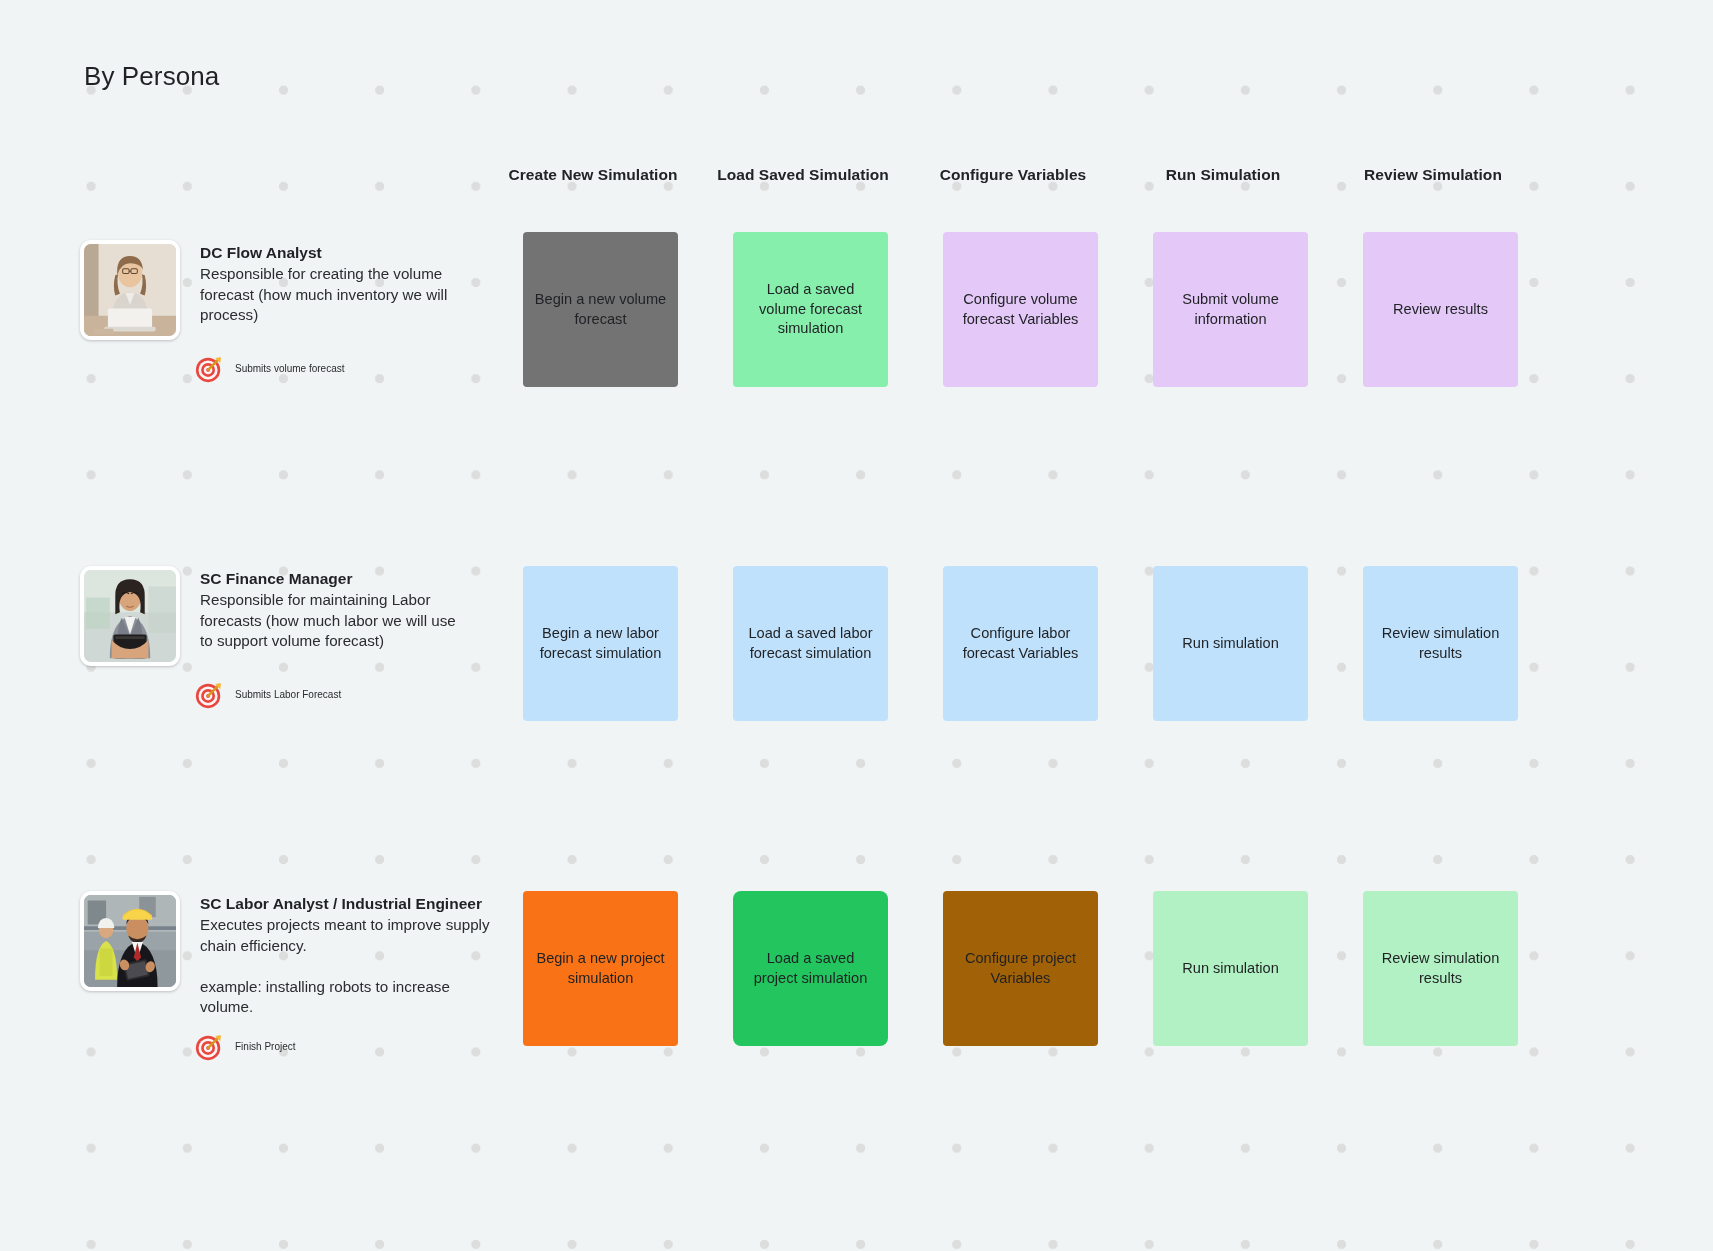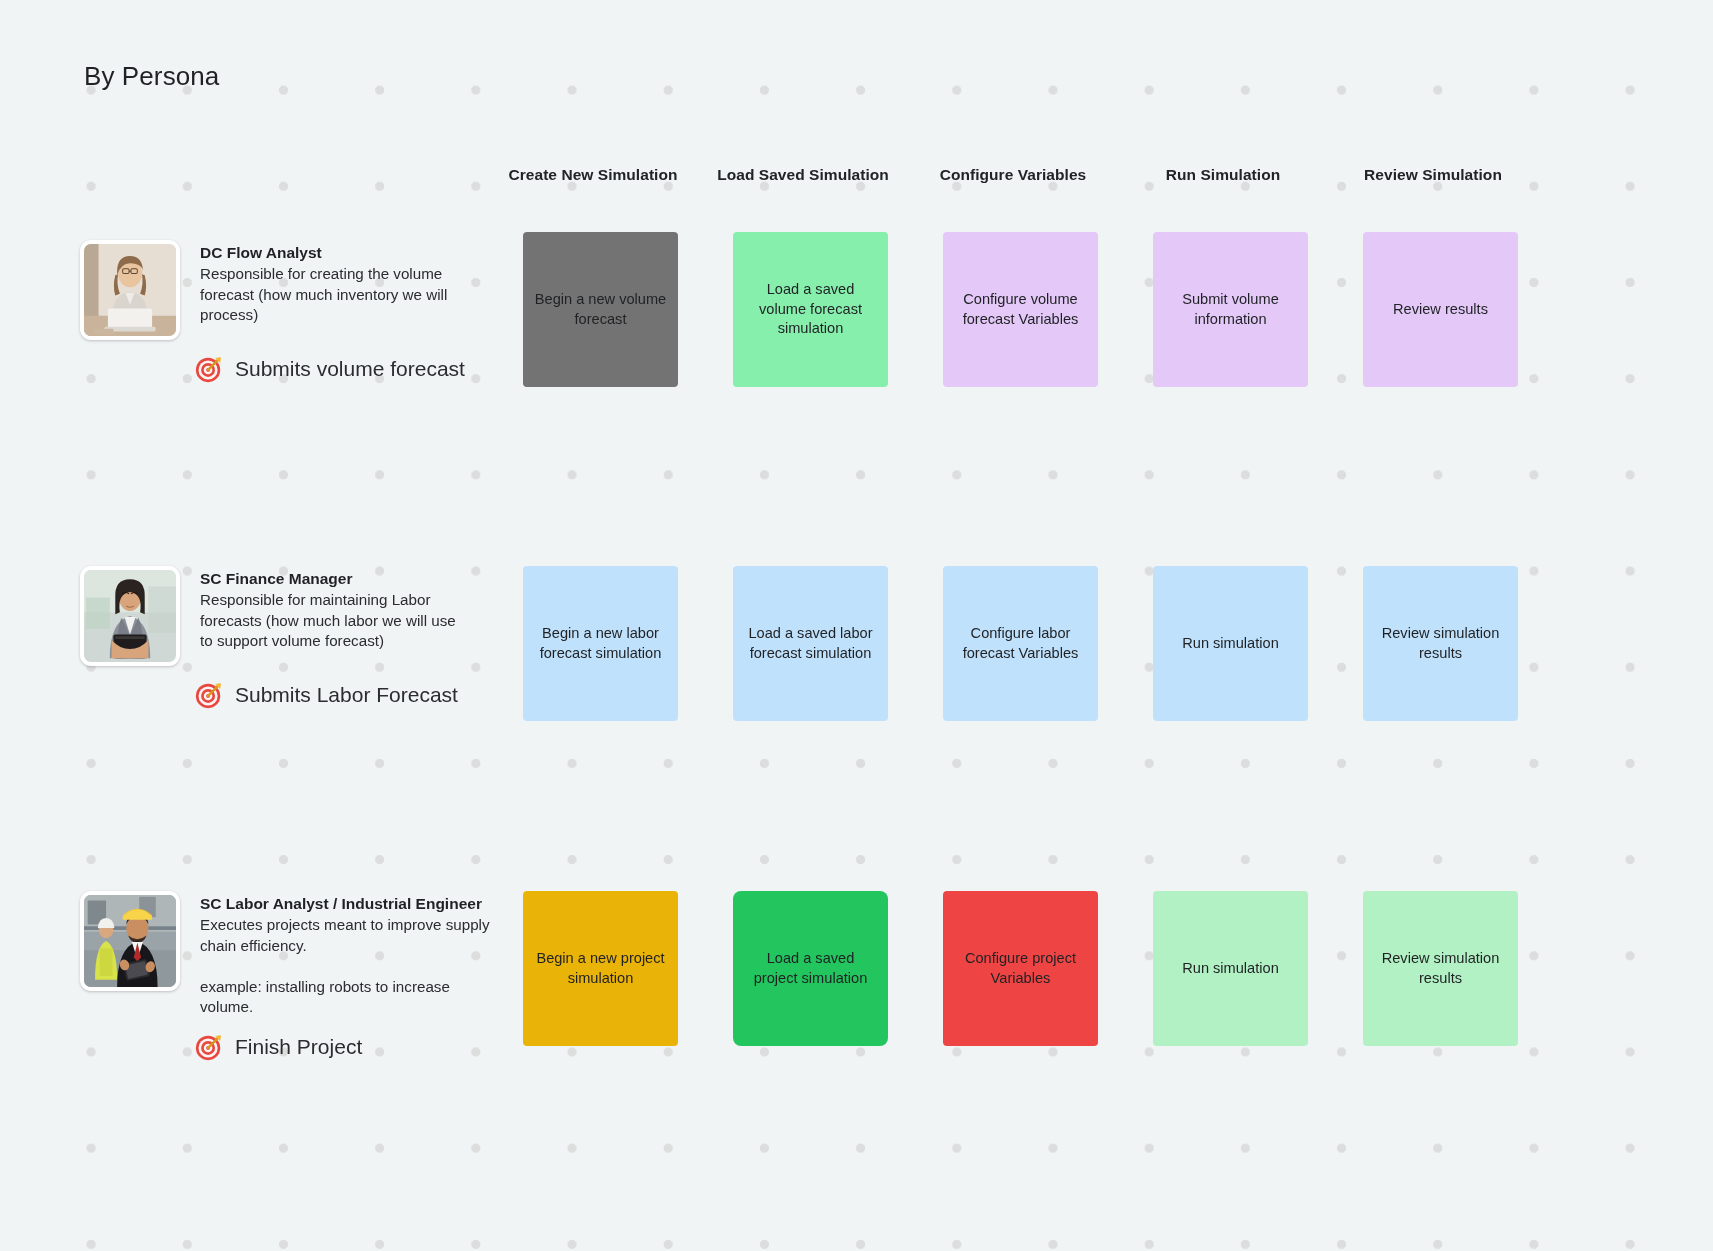--- a/index.html
+++ b/index.html
@@ -104,21 +104,21 @@
     margin-top: 14px;
     margin-left: 114px;
   }
   .goal-icon {
     width: 30px;
     height: 30px;
     flex: 0 0 30px;
     display: block;
   }
   .goal-label {
-    font-size: 21px;
+    font-size: 10px;
     line-height: 20px;
     color: #2a2c2f;
     white-space: nowrap;
   }
 
   
   .card {
     position: absolute;
     width: 155px;
     height: 155px;
@@ -291,19 +291,19 @@
         <circle cx="15" cy="17" r="7.4" fill="#e8473f"></circle>
         <circle cx="15" cy="17" r="4.6" fill="#fdf3f2"></circle>
         <circle cx="15" cy="17" r="2" fill="#e8473f"></circle>
         <path d="M15 17 L27 5" stroke="#d9951f" stroke-width="2.6" stroke-linecap="round"></path>
         <path d="M22.5 4.2 L28.6 3.6 L28 9.8 Z" fill="#f6b733"></path>
       </svg>
       <div class="goal-label">Finish Project</div>
     </div>
   </div>
 
-  <div class="card" style="left:523px; top:891px; background:#eab308;">Begin a new project simulation</div>
+  <div class="card" style="left:523px; top:891px; background:#f97316;">Begin a new project simulation</div>
   <div class="card" style="left:733px; top:891px; background:#22c55e;border-radius:8px;">Load a saved project simulation</div>
-  <div class="card" style="left:943px; top:891px; background:#ef4444;">Configure project Variables</div>
+  <div class="card" style="left:943px; top:891px; background:#a16207;">Configure project Variables</div>
   <div class="card" style="left:1153px; top:891px; background:#b2f1c4;">Run simulation</div>
   <div class="card" style="left:1363px; top:891px; background:#b2f1c4;">Review simulation results</div>
 
 </div>
 
 </body></html>

